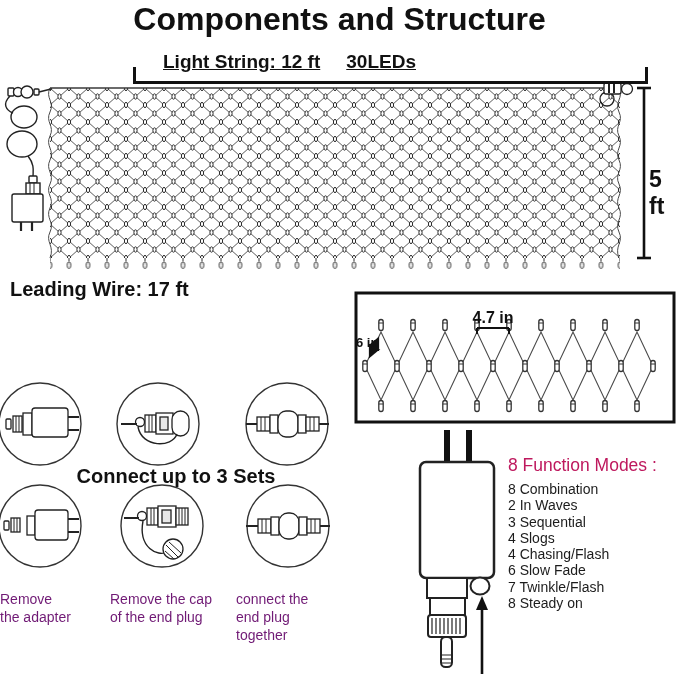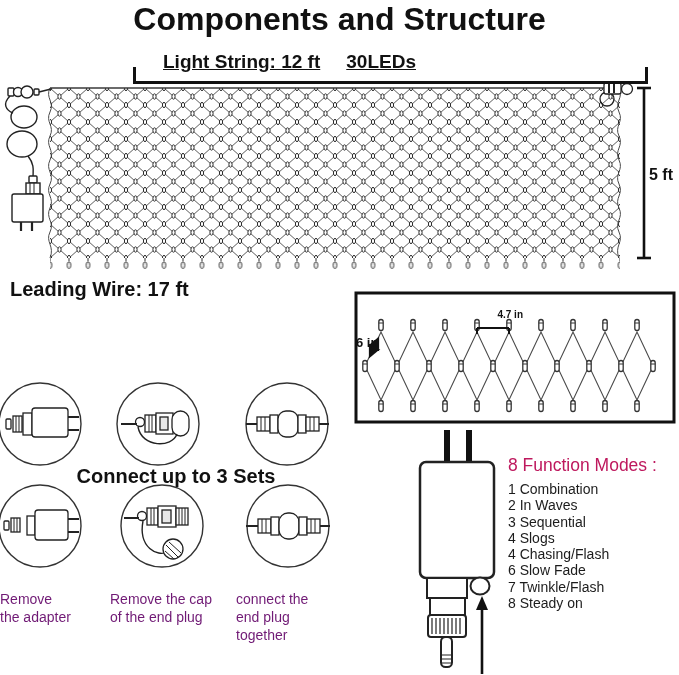--- a/index.html
+++ b/index.html
@@ -4,23 +4,23 @@
 <style>
   html,body{margin:0;padding:0;background:#fff;}
   .page{position:relative;width:679px;height:675px;background:#fff;overflow:hidden;
         font-family:"Liberation Sans","DejaVu Sans",sans-serif;color:#111;}
   svg{position:absolute;left:0;top:0;z-index:1;}
   .txt{position:absolute;z-index:2;}
   .title{top:1px;left:0;width:100%;text-align:center;font-size:32px;font-weight:bold;letter-spacing:0px;}
   .ls-row{top:51px;left:163px;display:flex;gap:26px;font-size:19px;font-weight:bold;white-space:nowrap;text-decoration:underline;}
   .bracket{position:absolute;z-index:2;left:133px;top:67px;width:509px;height:14px;
            border-left:3px solid #111;border-right:3px solid #111;border-bottom:3px solid #111;}
-  .h5ft{left:649px;top:166px;font-size:16px;font-weight:bold;}
+  .h5ft{left:649px;top:166px;font-size:23px;font-weight:bold;}
   .lw{left:10px;top:278px;font-size:20px;font-weight:bold;}
-  .d47{left:463px;top:309px;width:60px;text-align:right;font-size:10px;font-weight:bold;}
+  .d47{left:463px;top:309px;width:60px;text-align:center;font-size:16px;font-weight:bold;}
   .d6{left:356px;top:335px;font-size:13px;font-weight:bold;}
   .connect-h{left:0px;top:465px;width:352px;text-align:center;font-size:20px;font-weight:bold;}
   .caption{font-size:14px;line-height:1.3;white-space:pre-line;color:#701a75;margin-top:23px;}
   .cap1{left:0px;top:567px;width:84px;}
   .cap2{left:110px;top:567px;width:104px;}
   .cap3{left:236px;top:567px;width:108px;}
   .fm-head{left:508px;top:455px;font-size:17.5px;color:#be185d;}
   .fm-list{left:508px;top:481px;font-size:14px;line-height:16.3px;color:#1c1c1c;}
 </style>
 </head>
@@ -259,21 +259,21 @@
 <div class="txt connect-h">Connect up to 3 Sets</div>
 <div class="txt caption cap1">Remove
 the adapter</div>
 <div class="txt caption cap2">Remove the cap
 of the end plug</div>
 <div class="txt caption cap3">connect the
 end plug together</div>
 
 <div class="txt fm-head">8 Function Modes :</div>
 <div class="txt fm-list">
-  <div>1 Combination</div>
+  <div>8 Combination</div>
   <div>2 In Waves</div>
   <div>3 Sequential</div>
   <div>4 Slogs</div>
   <div>4 Chasing/Flash</div>
   <div>6 Slow Fade</div>
   <div>7 Twinkle/Flash</div>
   <div>8 Steady on</div>
 </div>
 
 </div>

